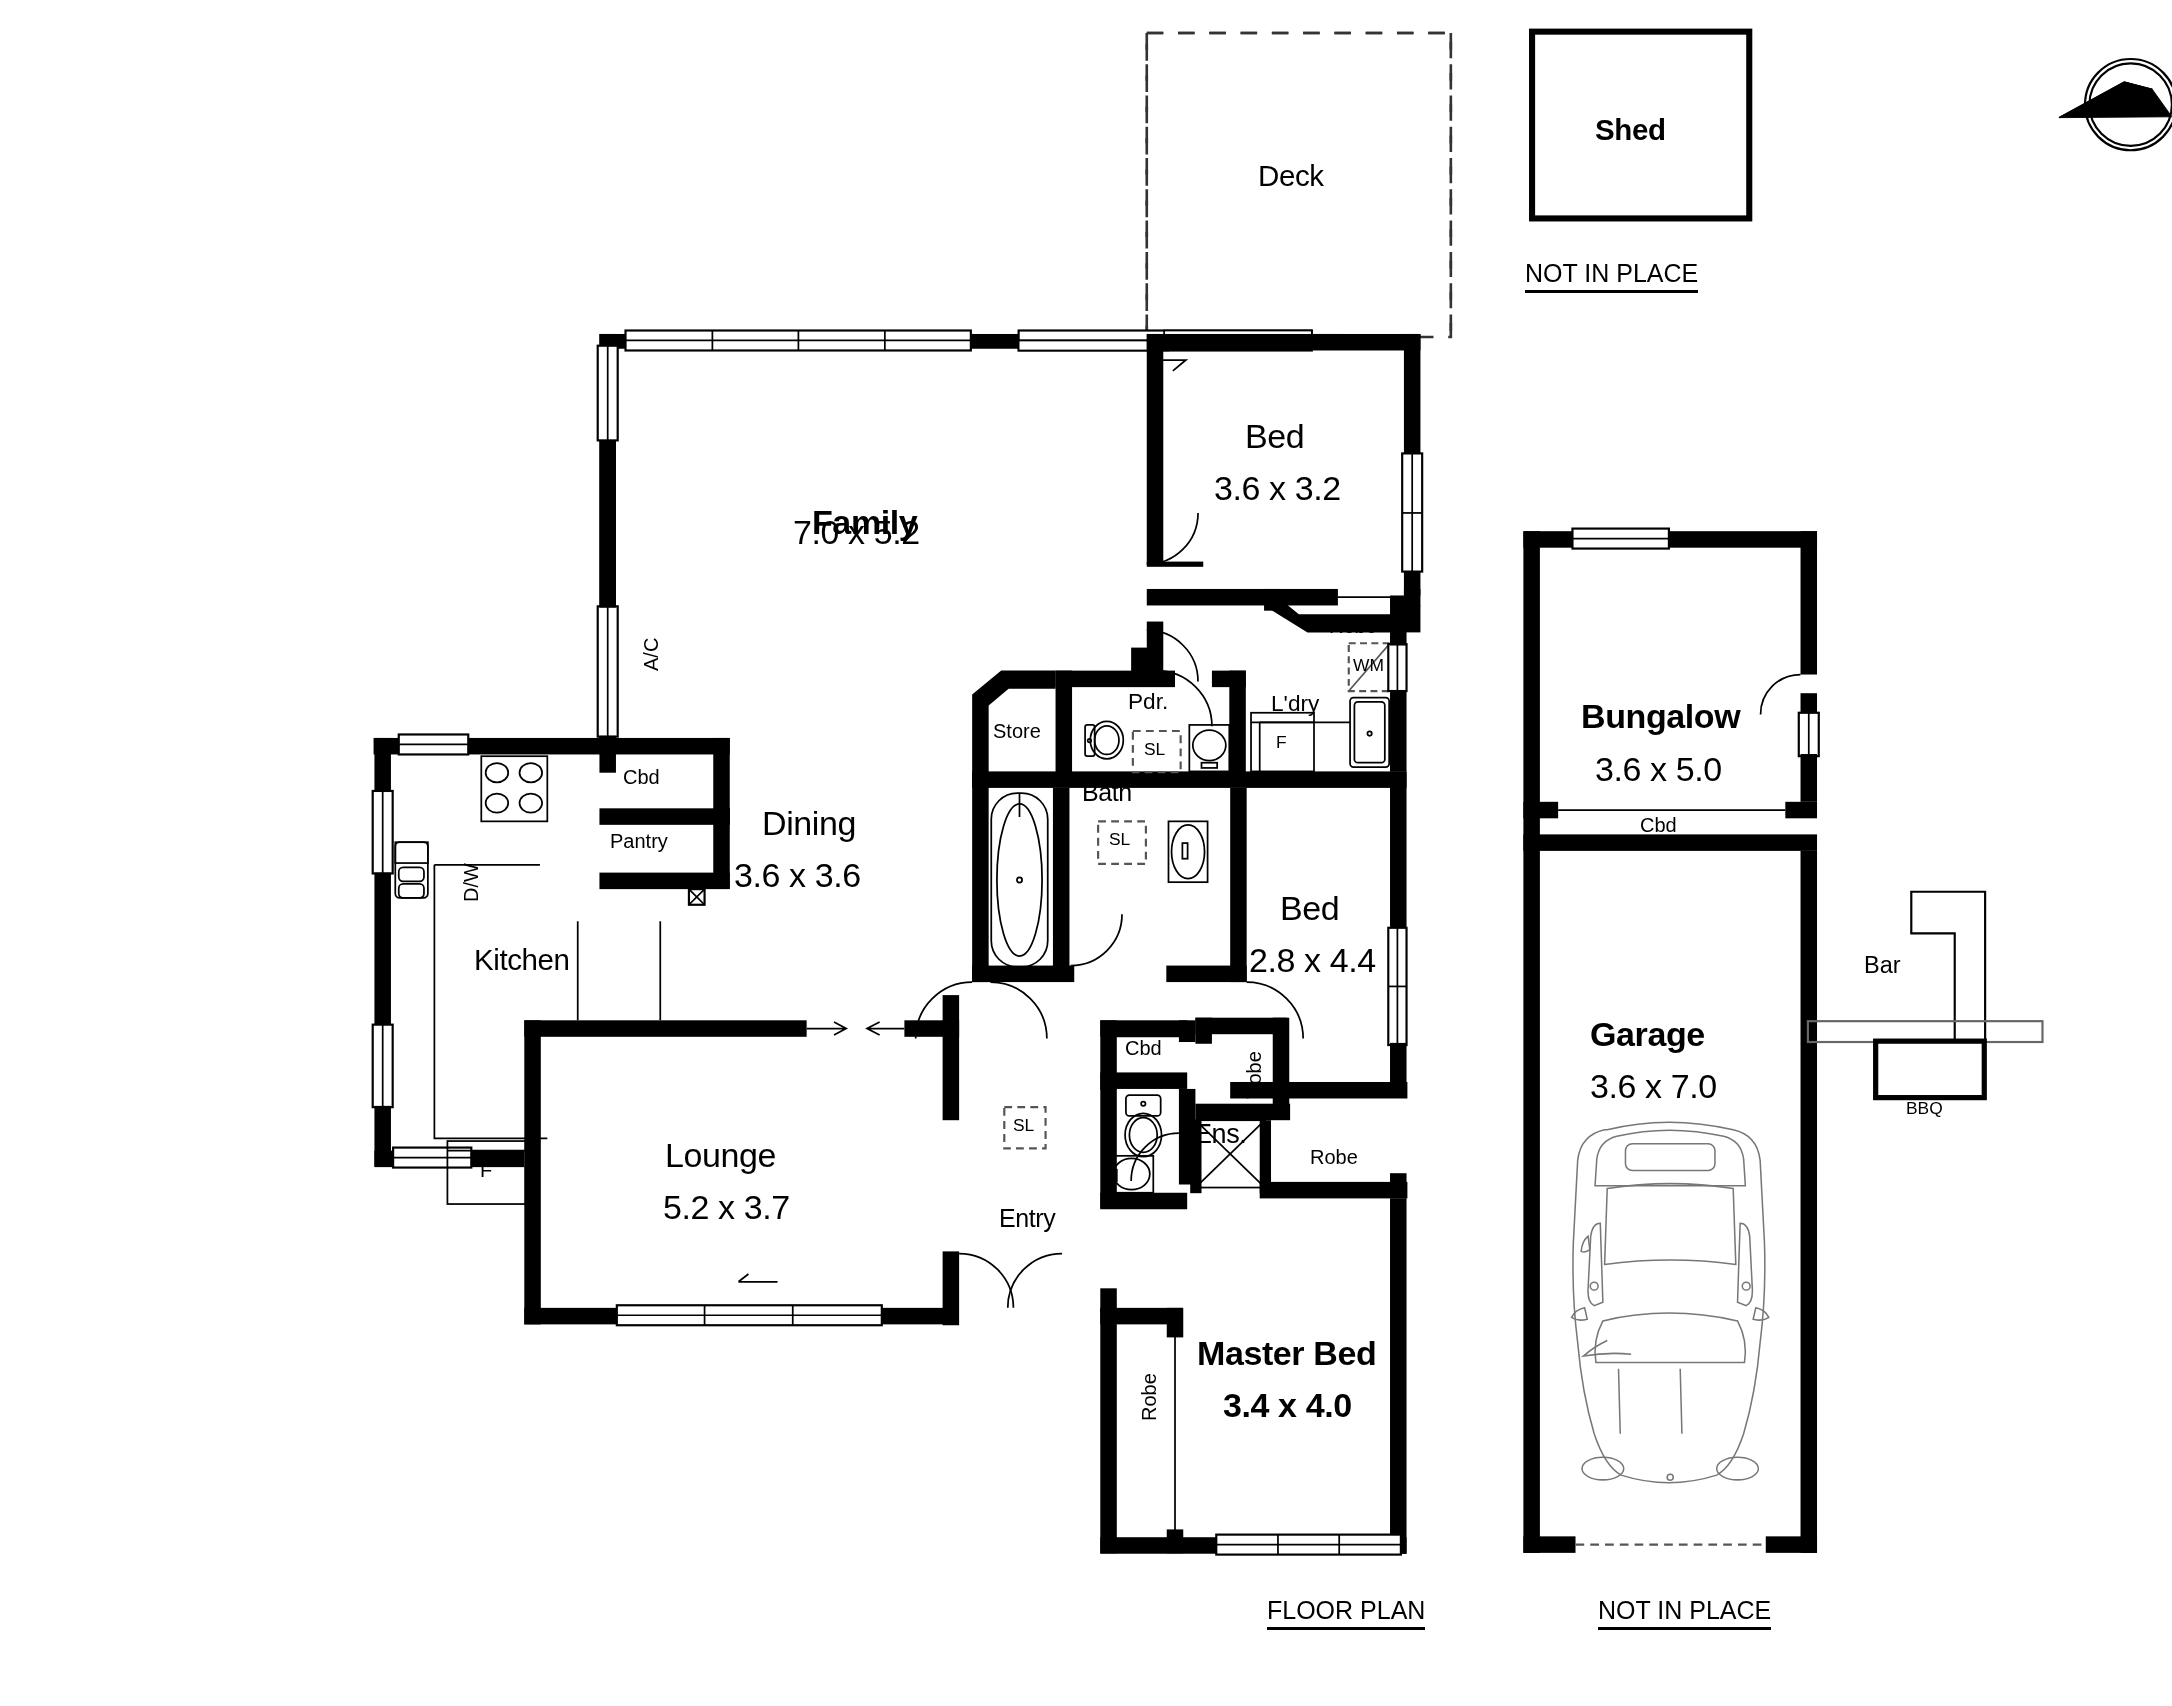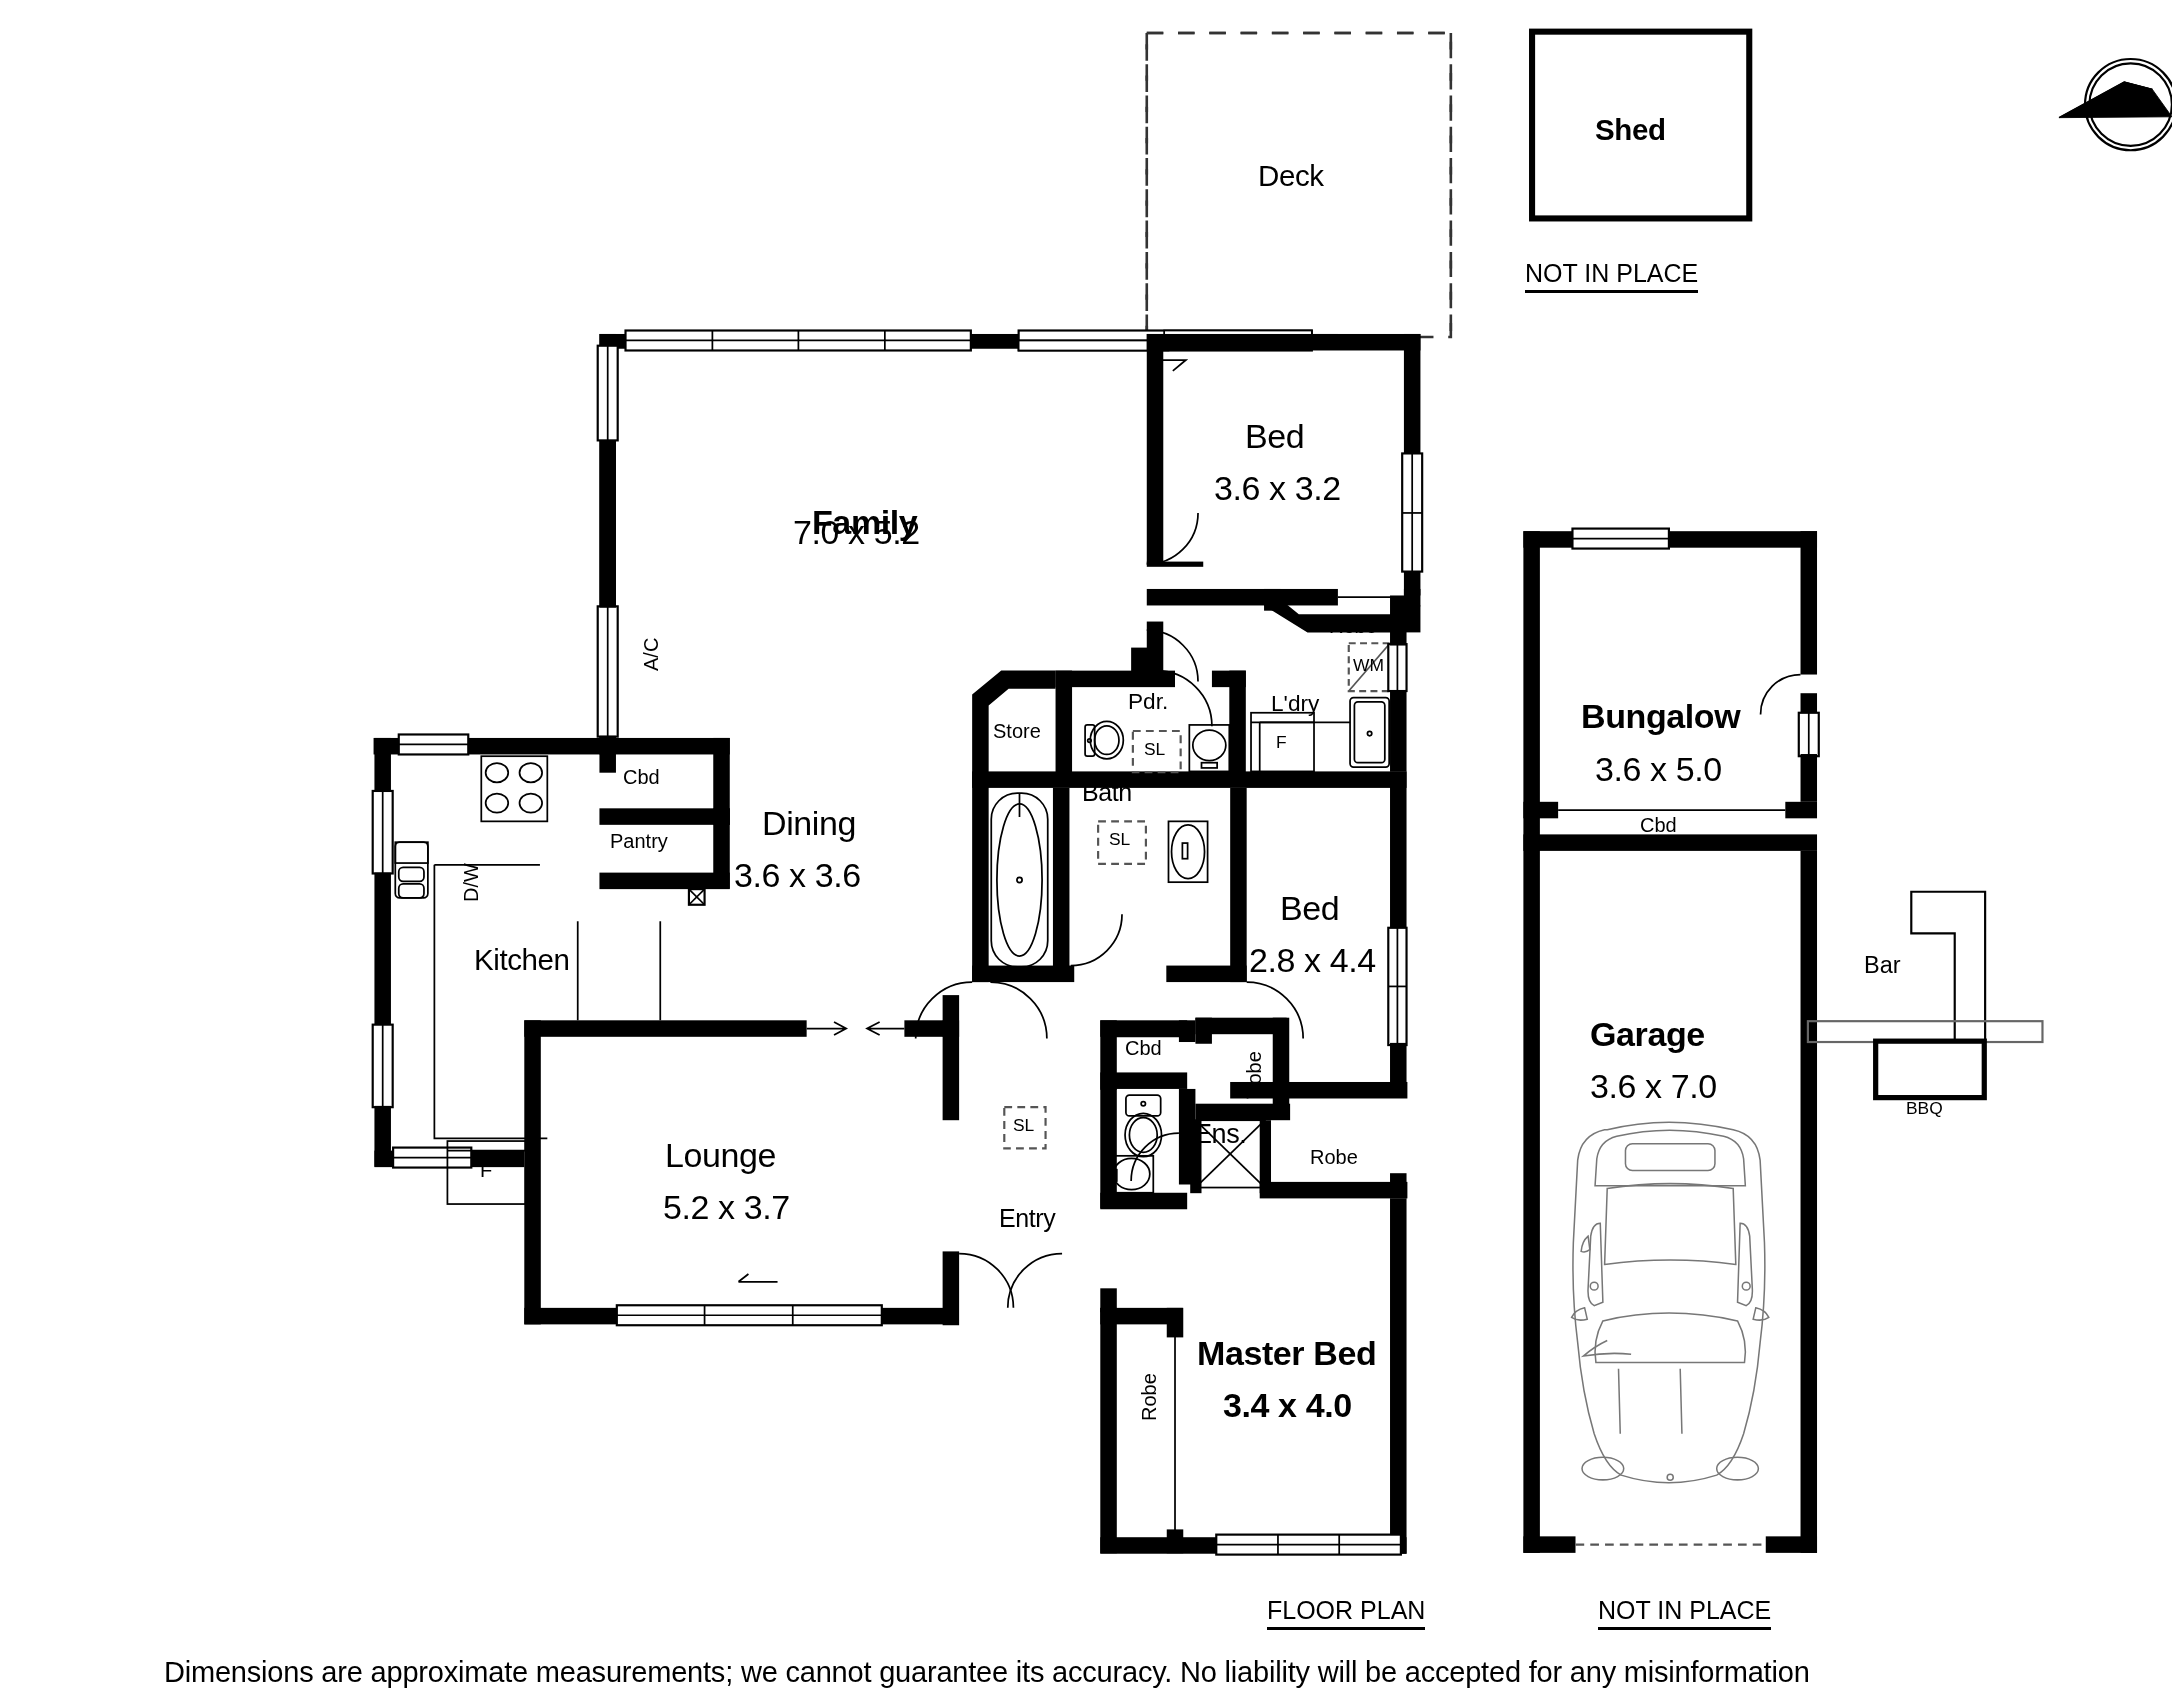--- a/index.html
+++ b/index.html
@@ -480,16 +480,15 @@
 <div class="lbl room-name big" style="left:1590px;top:1017px;font-weight:700;text-align:right;">Garage</div>
 <div class="lbl room-dim big" style="left:1590px;top:1069px;">3.6 x 7.0</div>
 
 <div class="lbl small-lbl" style="left:1864px;top:954px;font-size:23.5px;">Bar</div>
 <div class="lbl tiny-lbl" style="left:1906px;top:1056px;margin-top:44px;">BBQ</div>
 
 <div class="lbl ulabel" style="left:1260px;top:1598px;margin-left:7px;">FLOOR PLAN</div>
 
 <div class="lbl ulabel" style="left:1598px;top:1598px;">NOT IN PLACE</div>
 
-<div class="lbl disclaimer" style="left:164px;top:1658px;">Dimensions are approximate measurements; we cannot guarantee its accuracy. No liability will be accepted for any misinformation</div>
 
 </div>
 
 
 </body></html>

